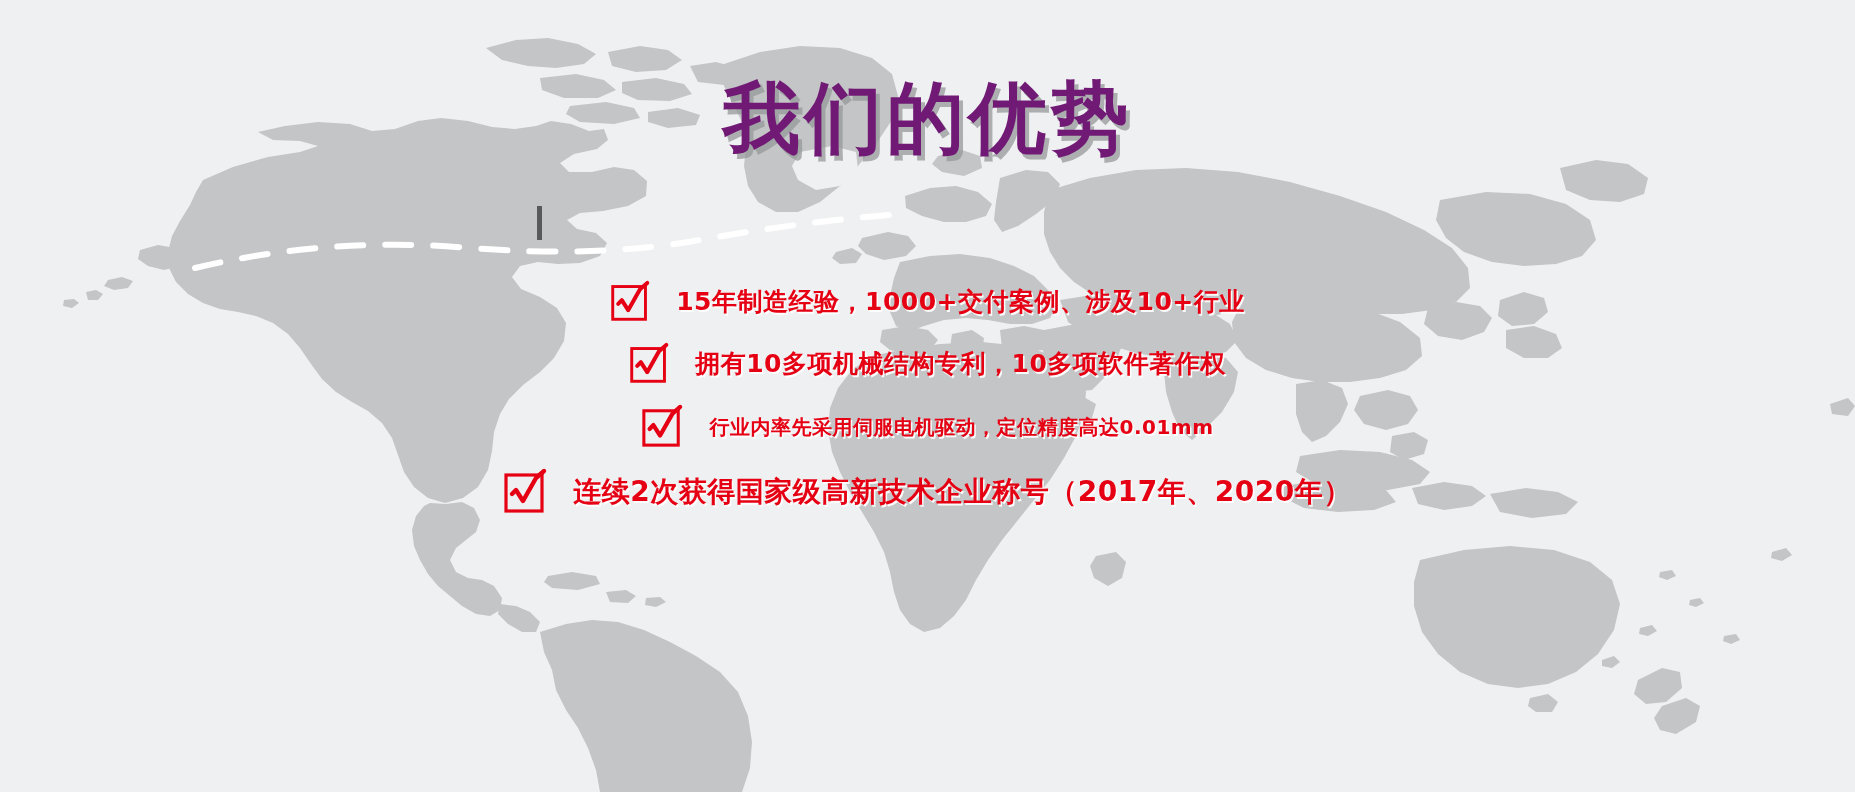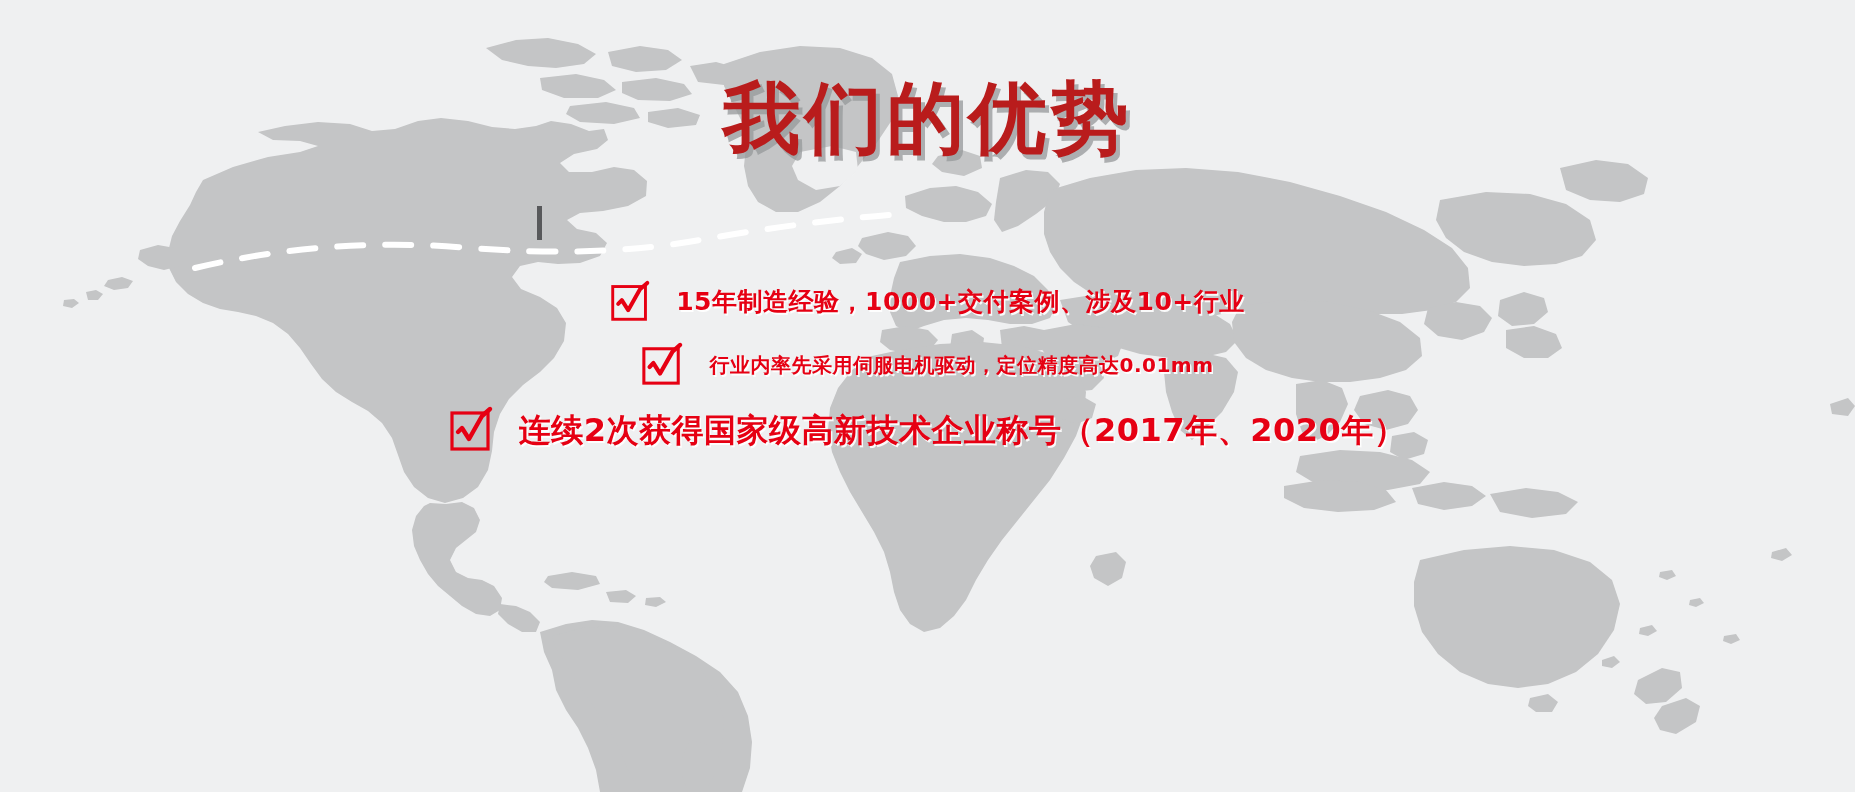--- a/index.html
+++ b/index.html
@@ -36,21 +36,21 @@
   #headline-wrap {
     position:absolute;
     top:78px; left:0; right:0;
     text-align:center;
   }
   #headline {
     display:inline-block;
     font-size:78px;
     font-weight:bold;
     letter-spacing:4px;
-    color:#b91c1c;
+    color:#701a75;
     line-height:1.05;
     text-shadow: 4px 5px 0 rgba(150,152,153,0.75);
     font-family:"DejaVu Sans","Liberation Sans",sans-serif;
   }
 
   #bullets {
     position:absolute;
     top:282px; left:0; right:0;
     display:flex;
     flex-direction:column;
@@ -80,21 +80,21 @@
     letter-spacing:0.5px;
     line-height:1.2;
     text-shadow: 1.5px 1.5px 0 rgba(255,255,255,0.9);
     font-family:"DejaVu Sans","Liberation Sans",sans-serif;
   }
 
   
   .r0 .bullet-text, .r1 .bullet-text { font-size:25px; }
   .r2 .bullet-text { font-size:27px; }
   .r3 .bullet-text { font-size:20px; }
-  .r4 .bullet-text { font-size:32px; }
+  .r4 .bullet-text { font-size:28px; }
 </style>
 </head>
 <body>
 
 <div id="banner">
 
   <div id="map-layer">
     <svg viewBox="0 0 1855 792" preserveAspectRatio="xMidYMid slice" xmlns="http://www.w3.org/2000/svg">
       <defs>
         <filter id="soft" x="-5%" y="-5%" width="110%" height="110%">
@@ -252,20 +252,29 @@
       <div class="bullet-row r0">
         <span class="check-icon">
           <svg width="40" height="40" viewBox="0 0 44 44" xmlns="http://www.w3.org/2000/svg">
             <rect x="3" y="5" width="36" height="36" fill="none" stroke="#e60013" stroke-width="3.2"></rect>
             <path d="M9,24 L13,20 L20,31 L33,8 L41,1" fill="none" stroke="#e60013" stroke-width="4.4" stroke-linecap="round" stroke-linejoin="round"></path>
           </svg>
         </span>
         <span class="bullet-text">15年制造经验，1000+交付案例、涉及10+行业</span>
       </div>
 
+      <div class="bullet-row r1">
+        <span class="check-icon">
+          <svg width="40" height="40" viewBox="0 0 44 44" xmlns="http://www.w3.org/2000/svg">
+            <rect x="3" y="5" width="36" height="36" fill="none" stroke="#e60013" stroke-width="3.2"></rect>
+            <path d="M9,24 L13,20 L20,31 L33,8 L41,1" fill="none" stroke="#e60013" stroke-width="4.4" stroke-linecap="round" stroke-linejoin="round"></path>
+          </svg>
+        </span>
+        <span class="bullet-text">拥有10多项机械结构专利，10多项软件著作权</span>
+      </div>
 
 
       <div class="bullet-row r3">
         <span class="check-icon">
           <svg width="42" height="42" viewBox="0 0 44 44" xmlns="http://www.w3.org/2000/svg">
             <rect x="3" y="5" width="36" height="36" fill="none" stroke="#e60013" stroke-width="3.2"></rect>
             <path d="M9,24 L13,20 L20,31 L33,8 L41,1" fill="none" stroke="#e60013" stroke-width="4.4" stroke-linecap="round" stroke-linejoin="round"></path>
           </svg>
         </span>
         <span class="bullet-text">行业内率先采用伺服电机驱动，定位精度高达0.01mm</span>

